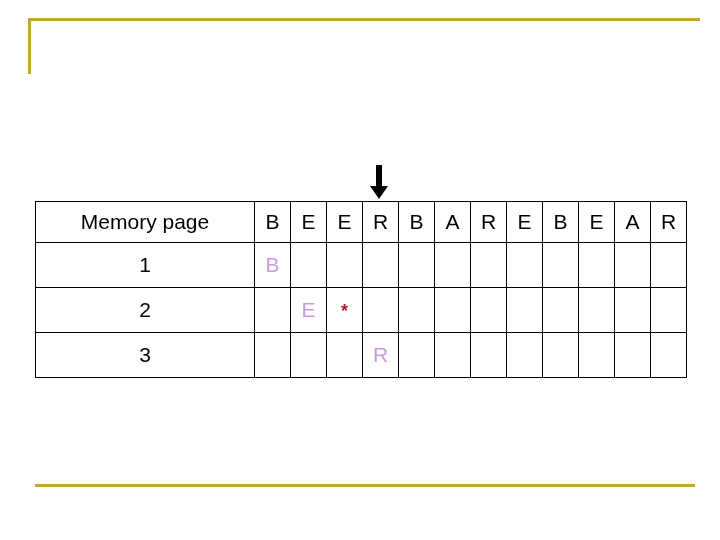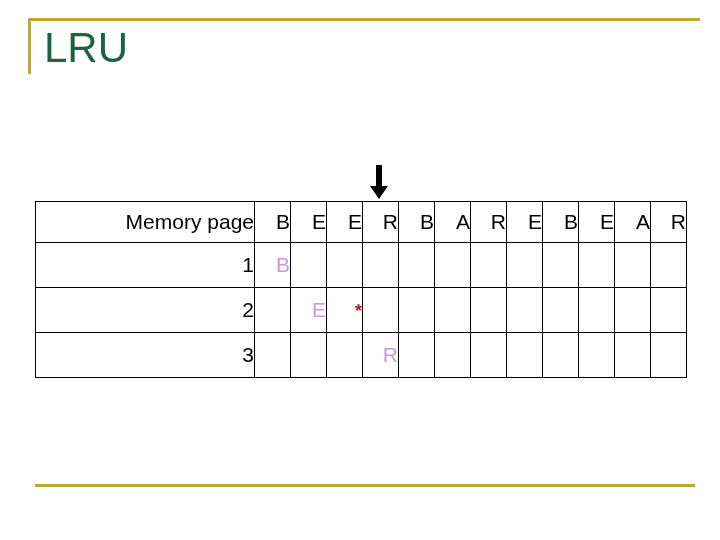--- a/index.html
+++ b/index.html
@@ -79,21 +79,21 @@
     top: 201px;
   }
   table.lru {
     border-collapse: collapse;
     table-layout: fixed;
     background: #ffffff;
   }
   table.lru td {
     border: 1px solid #000000;
     padding: 0;
-    text-align: right;
+    text-align: center;
     vertical-align: middle;
     font-family: "Liberation Sans", sans-serif;
   }
   td.label-col {
     width: 218px;
     font-size: 21px;
     color: #000000;
   }
   td.seq-col {
     width: 35px;
@@ -123,21 +123,20 @@
 </style>
 </head>
 <body>
 
 <div id="slide">
 
   <div class="rule-top"></div>
   <div class="rule-left"></div>
   <div class="rule-bottom"></div>
 
-  <div class="title">LRU</div>
 
   <div class="arrow">
     <svg width="22" height="34" viewBox="0 0 22 34" xmlns="http://www.w3.org/2000/svg">
       <rect x="8" y="0" width="6" height="23" fill="#000000"></rect>
       <polygon points="2,21 20,21 11,34" fill="#000000"></polygon>
     </svg>
   </div>
 
   <div class="table-wrap">
     <table class="lru">

